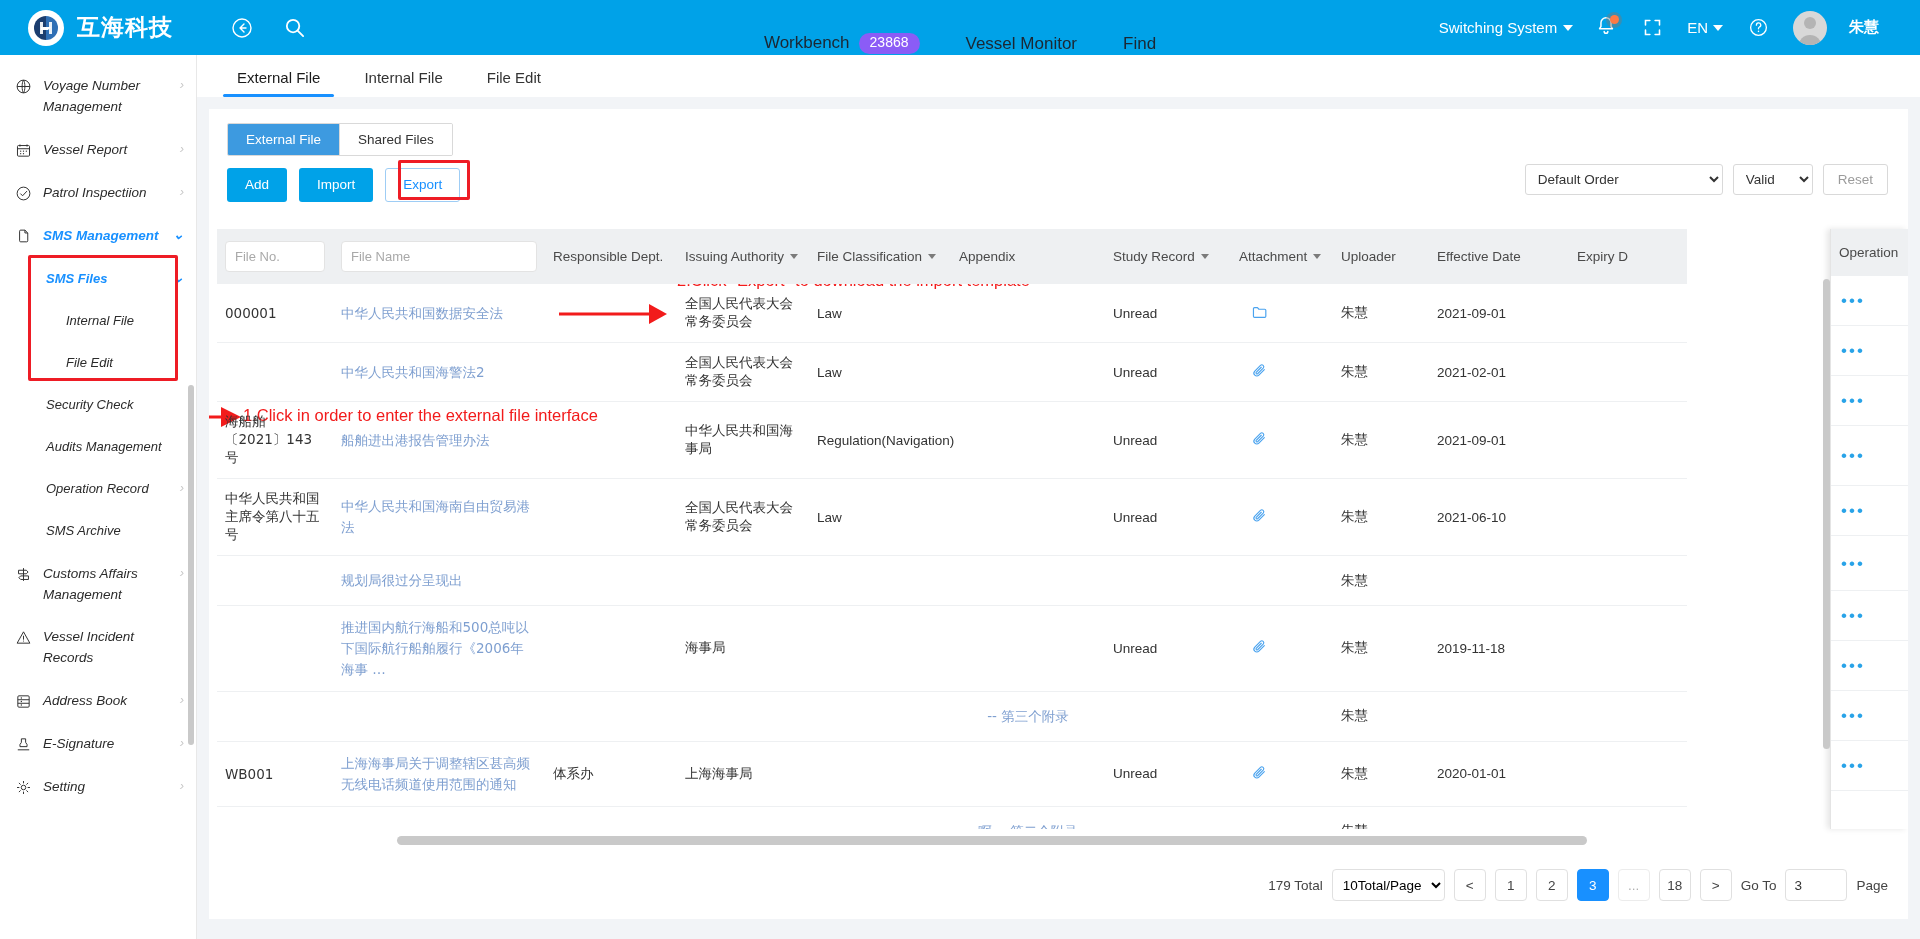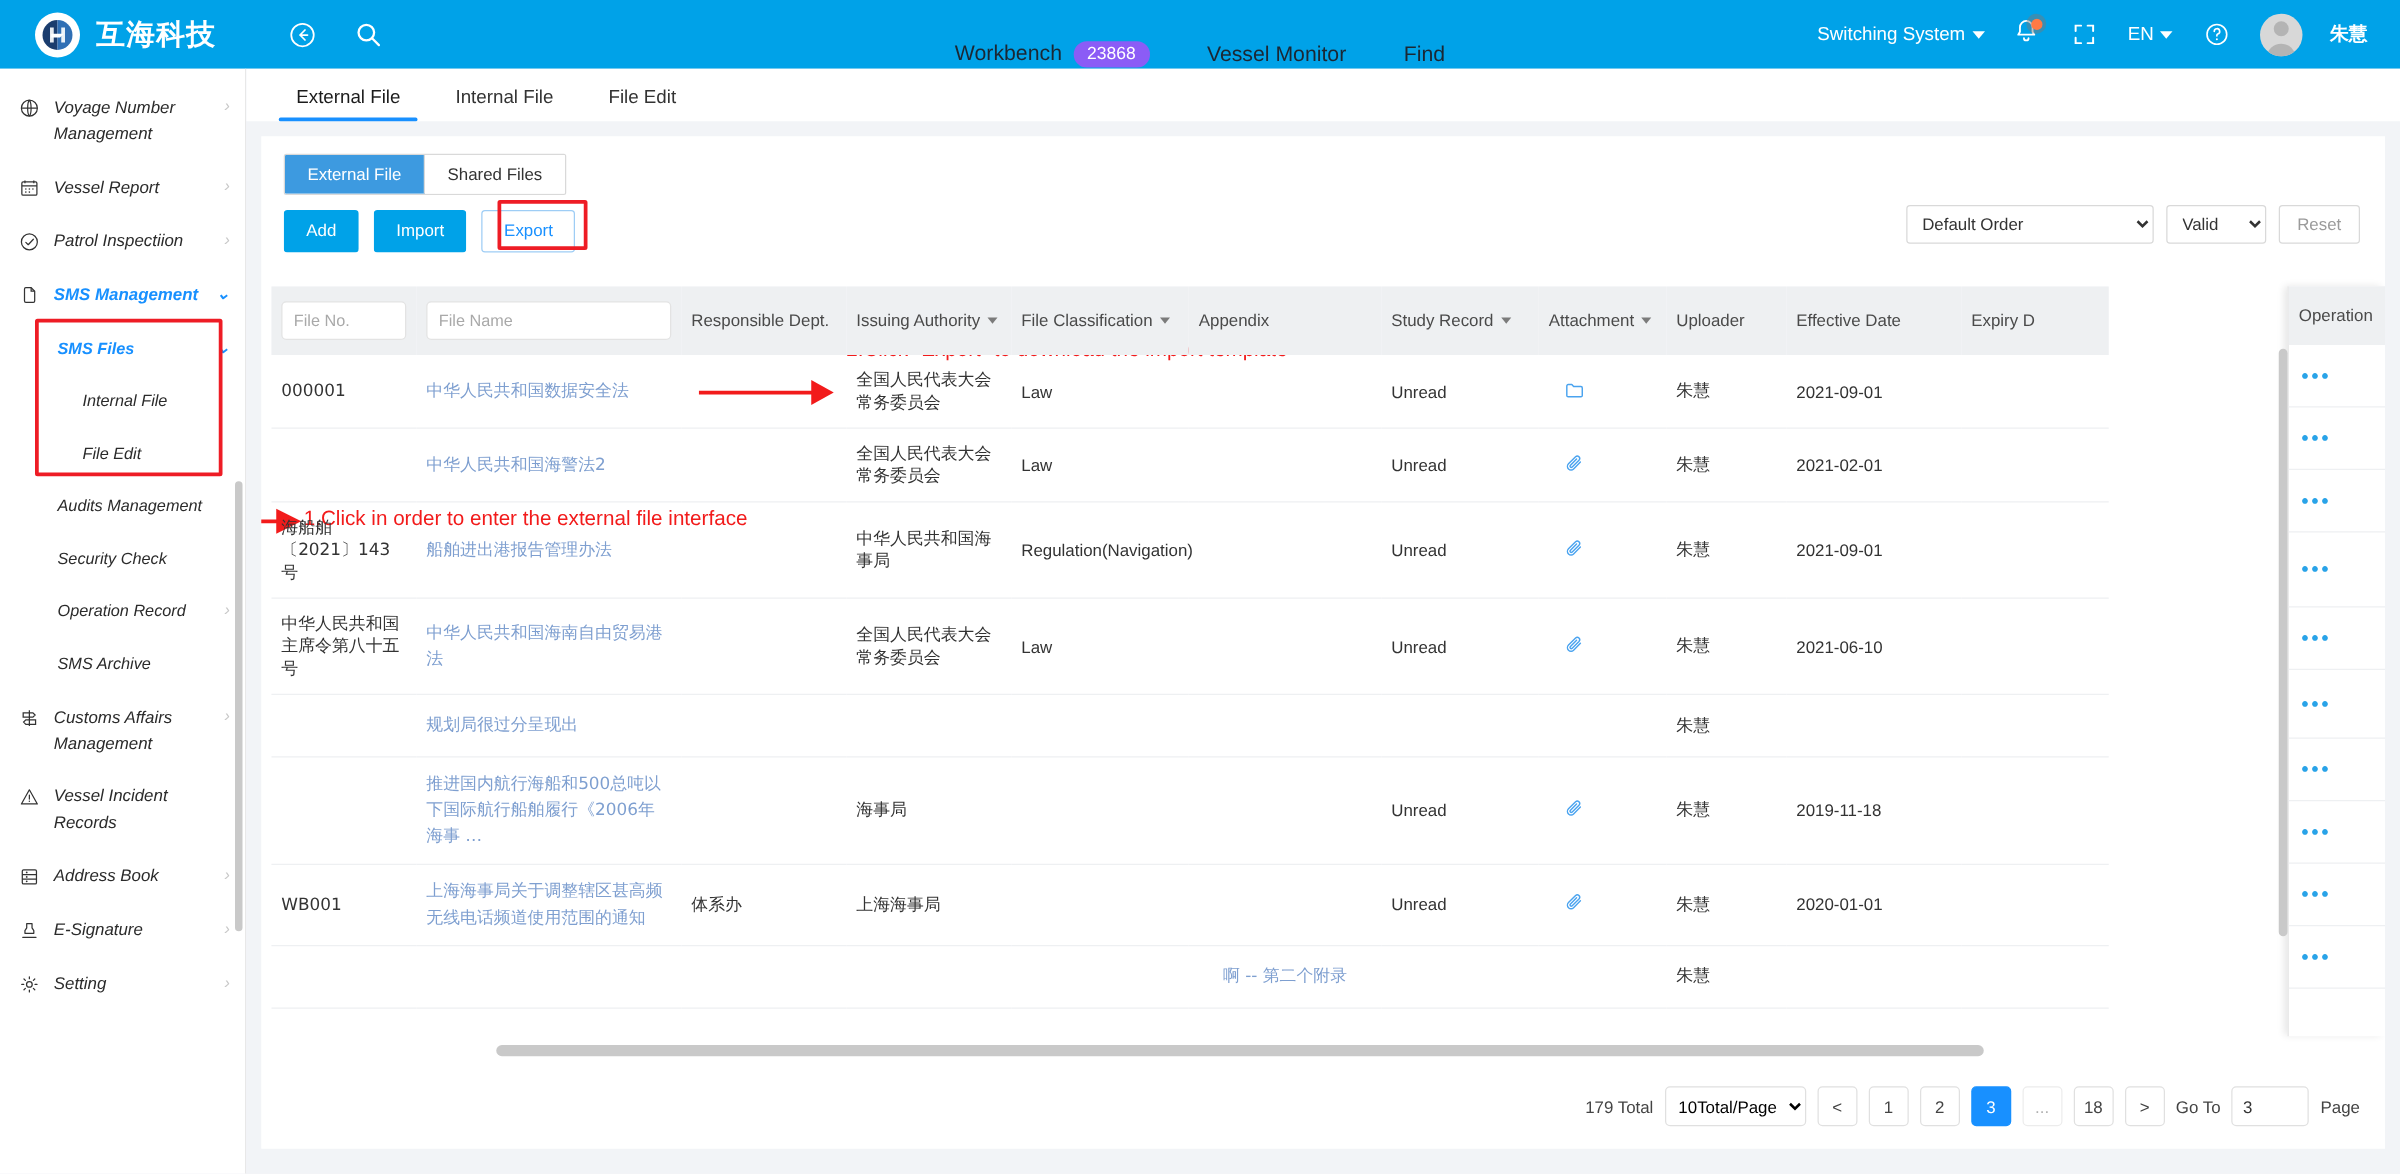--- a/index.html
+++ b/index.html
@@ -41,21 +41,21 @@
   .nav-item {
     font-size: 17px; color: #1b2733; cursor: pointer;
     display: flex; align-items: center; gap: 9px;
   }
   .nav-badge {
     background: #8b5cf6; color: #fff; font-size: 14px;
     border-radius: 11px; padding: 2px 11px 3px; line-height: 1.1;
   }
   .right-group {
     margin-left: auto; display: flex; align-items: center; gap: 22px;
-    padding-right: 26px;
+    padding-right: 41px;
   }
   .switch-sys { font-size: 15px; display: flex; align-items: center; gap: 6px; cursor: pointer; }
   .caret-down {
     width: 0; height: 0; border-left: 5px solid transparent;
     border-right: 5px solid transparent; border-top: 6px solid currentColor;
     display: inline-block;
   }
   .bell-wrap { position: relative; cursor: pointer; }
   .bell-dot {
     position: absolute; top: -3px; right: -5px;
@@ -409,24 +409,24 @@
       </div>
 
 
       <div class="side-item sub2">
         <span class="slabel">Internal File</span>
       </div>
       <div class="side-item sub2">
         <span class="slabel">File Edit</span>
       </div>
       <div class="side-item sub">
+        <span class="slabel">Security Check</span>
+      </div>
+      <div class="side-item sub">
         <span class="slabel">Audits Management</span>
-      </div>
-      <div class="side-item sub">
-        <span class="slabel">Security Check</span>
       </div>
       <div class="side-item sub">
         <span class="slabel">Operation Record</span>
         <span class="schev">›</span>
       </div>
       <div class="side-item sub">
         <span class="slabel">SMS Archive</span>
       </div>
 
       <div class="side-item">
@@ -704,20 +704,33 @@
                 <td style="text-align: center;"></td>
                 <td>Unread</td>
                 <td style="text-align: left; padding-left: 20px;"><span class="paperclip"><svg width="16" height="16" viewBox="0 0 24 24" fill="none" stroke="#4aa3ef" stroke-width="1.7" stroke-linecap="round">
                       <path d="M20 11.5l-8.2 8.2a4.3 4.3 0 0 1-6.1-6.1l8.5-8.5a2.9 2.9 0 0 1 4.1 4.1l-8.4 8.4a1.5 1.5 0 0 1-2.1-2.1l7.6-7.6"></path>
                     </svg></span></td>
                 <td class="cn">朱慧</td>
                 <td>2019-11-18</td>
                 <td></td>
               </tr>
               <tr style="height: 50px;">
+                <td class="cn"></td>
+                <td></td>
+                <td class="cn"></td>
+                <td class="cn"></td>
+                <td></td>
+                <td style="text-align: center;"><span class="lnk cn">-- 第三个附录</span></td>
+                <td></td>
+                <td style="text-align: left; padding-left: 20px;"></td>
+                <td class="cn">朱慧</td>
+                <td></td>
+                <td></td>
+              </tr>
+              <tr style="height: 50px;">
                 <td class="cn">WB001</td>
                 <td><span class="lnk cn">上海海事局关于调整辖区甚高频无线电话频道使用范围的通知</span></td>
                 <td class="cn">体系办</td>
                 <td class="cn">上海海事局</td>
                 <td></td>
                 <td style="text-align: center;"></td>
                 <td>Unread</td>
                 <td style="text-align: left; padding-left: 20px;"><span class="paperclip"><svg width="16" height="16" viewBox="0 0 24 24" fill="none" stroke="#4aa3ef" stroke-width="1.7" stroke-linecap="round">
                       <path d="M20 11.5l-8.2 8.2a4.3 4.3 0 0 1-6.1-6.1l8.5-8.5a2.9 2.9 0 0 1 4.1 4.1l-8.4 8.4a1.5 1.5 0 0 1-2.1-2.1l7.6-7.6"></path>
                     </svg></span></td>

